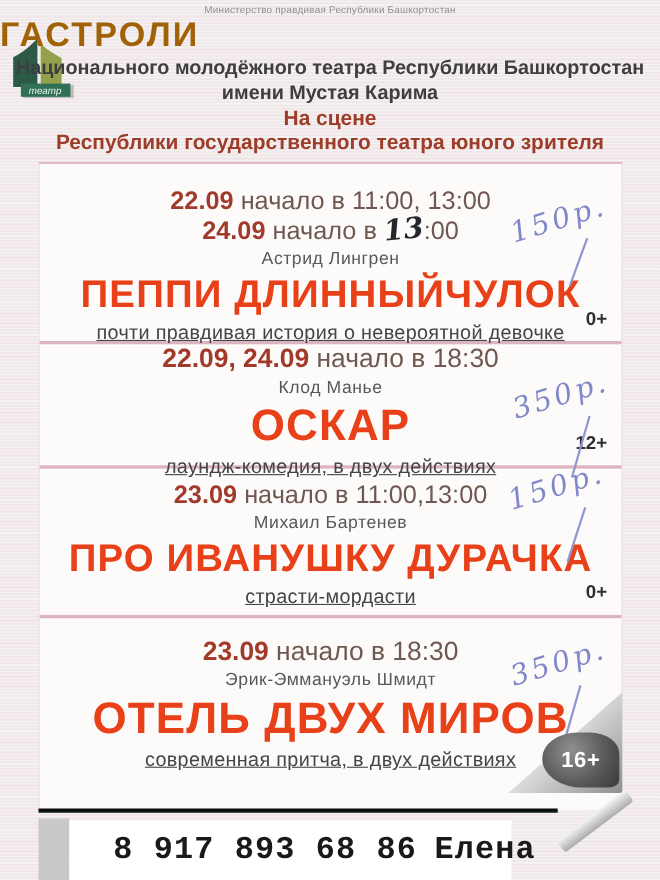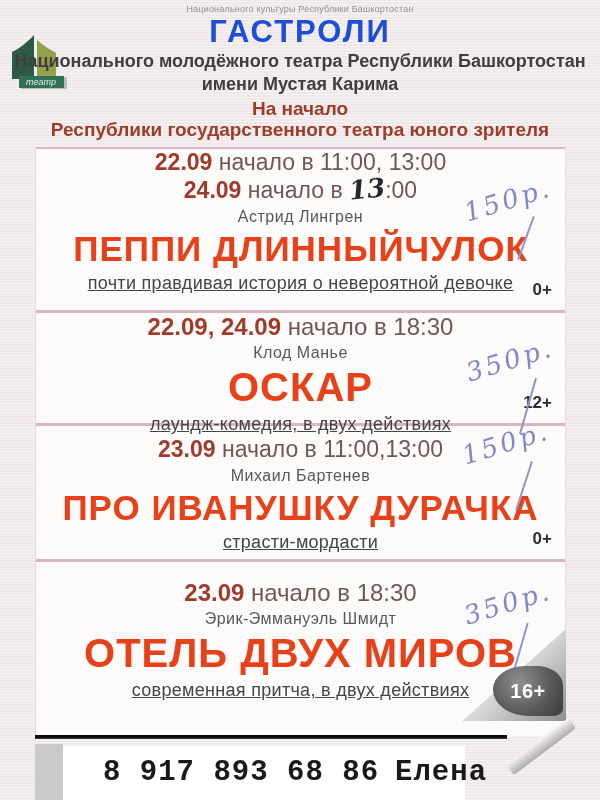--- a/index.html
+++ b/index.html
@@ -9,40 +9,40 @@
     background-image:repeating-linear-gradient(0deg, rgba(255,255,255,.28) 0 1px, rgba(210,190,195,.10) 1px 3px);
     font-family:"Liberation Sans",sans-serif;
     -webkit-font-smoothing:antialiased;
   }
   .ministry{
     position:absolute;top:4px;left:0;width:100%;text-align:center;
     font-size:9px;color:#8f8f8f;letter-spacing:.2px;
   }
   .logo{position:absolute;left:7px;top:32px;width:62px;height:60px;text-align:right;}
   .poster-title{
-    position:absolute;top:14px;left:0;width:100%;text-align:center;
-    font-size:31px;font-weight:bold;color:#1d4ed8;letter-spacing:2px;
+    position:absolute;top:14px;left:0;width:100%;text-align:left;
+    font-size:31px;font-weight:bold;color:#a16207;letter-spacing:2px;
   }
   .org{
     position:absolute;top:50px;left:0;width:100%;text-align:center;
     font-size:18px;font-weight:bold;color:#3e3e3e;line-height:23px;
   }
   .venue{
     position:absolute;top:98px;left:0;width:100%;text-align:center;
     font-size:19px;font-weight:bold;color:#9d3c28;line-height:21px;
   }
   .panel{
     position:absolute;left:35px;top:147px;width:531px;height:589px;
     background:#fcfbfa;border-top:2px solid #dfb9c3;
     border-left:1px solid #ecd9dc;border-right:1px solid #ecd9dc;
     box-sizing:border-box;
   }
   .divider{height:3px;background:#dcb4bf;}
   .card{position:relative;text-align:center;box-sizing:border-box;}
-  .card1{height:161px;padding-top:0;}
+  .card1{height:161px;padding-top:20px;}
   .card2{height:110px;padding-top:0;}
   .card3{height:133px;padding-top:10px;}
   .card4{height:157px;padding-top:17px;}
   .sched{font-size:23px;color:#6f5850;line-height:27px;}
   .card2 .sched,.card4 .sched{font-size:24px;}
   .sched .d{font-weight:bold;color:#a23a2b;}
   .hand13{
     display:inline-block;font-family:"DejaVu Serif",serif;font-style:italic;font-weight:bold;
     color:#26262f;font-size:26px;transform:rotate(-6deg);line-height:27px;
   }
@@ -93,41 +93,41 @@
   .phone-box{
     position:absolute;left:63px;top:746px;width:402px;height:54px;background:#ffffff;
     font-family:Liberation Mono, monospace;font-weight:bold;font-size:29px;color:#191919;
     line-height:54px;padding-left:40px;box-sizing:border-box;letter-spacing:1px;white-space:nowrap;
   }
   .phone-box .nm{margin-left:16px;}
 </style>
 </head>
 <body>
 
-<div class="ministry">Национального культуры Республики Башкортостан</div>
+<div class="ministry">Министерство правдивая Республики Башкортостан</div>
 
 <div class="logo">
   <svg width="62" height="60" viewBox="0 0 62 60">
     <path d="M27,3 C18,13 9,18 5,20 L5,47 L27,47 Z" fill="#2c5a47"></path>
     <path d="M30,8 C38,15 46,19 49,21 L49,47 L30,47 Z" fill="#93a14c"></path>
     <rect x="14" y="45" width="46" height="12" fill="#b9bdb9"></rect>
     <rect x="12" y="44" width="45" height="12" fill="#2f7056"></rect>
     <text x="34" y="53" font-size="9" font-style="italic" fill="#e9f2ea" text-anchor="middle">театр</text>
   </svg>
 </div>
 
 <div class="poster-title">ГАСТРОЛИ</div>
 
 <div class="org">
   <div>Национального молодёжного театра Республики Башкортостан</div>
   <div>имени  Мустая Карима</div>
 </div>
 
 <div class="venue">
-  <div>На начало</div>
+  <div>На сцене</div>
   <div>Республики государственного театра юного зрителя</div>
 </div>
 
 <div class="panel">
 
   <div class="card card1">
     <div class="sched"><span class="d">22.09</span><span> начало в 11:00, 13:00</span></div>
     <div class="sched"><span class="d">24.09</span><span> начало в </span><span class="hand13">13</span><span>:00</span></div>
     <div class="author">Астрид Лингрен</div>
     <div class="title t1">ПЕППИ ДЛИННЫЙЧУЛОК</div>

